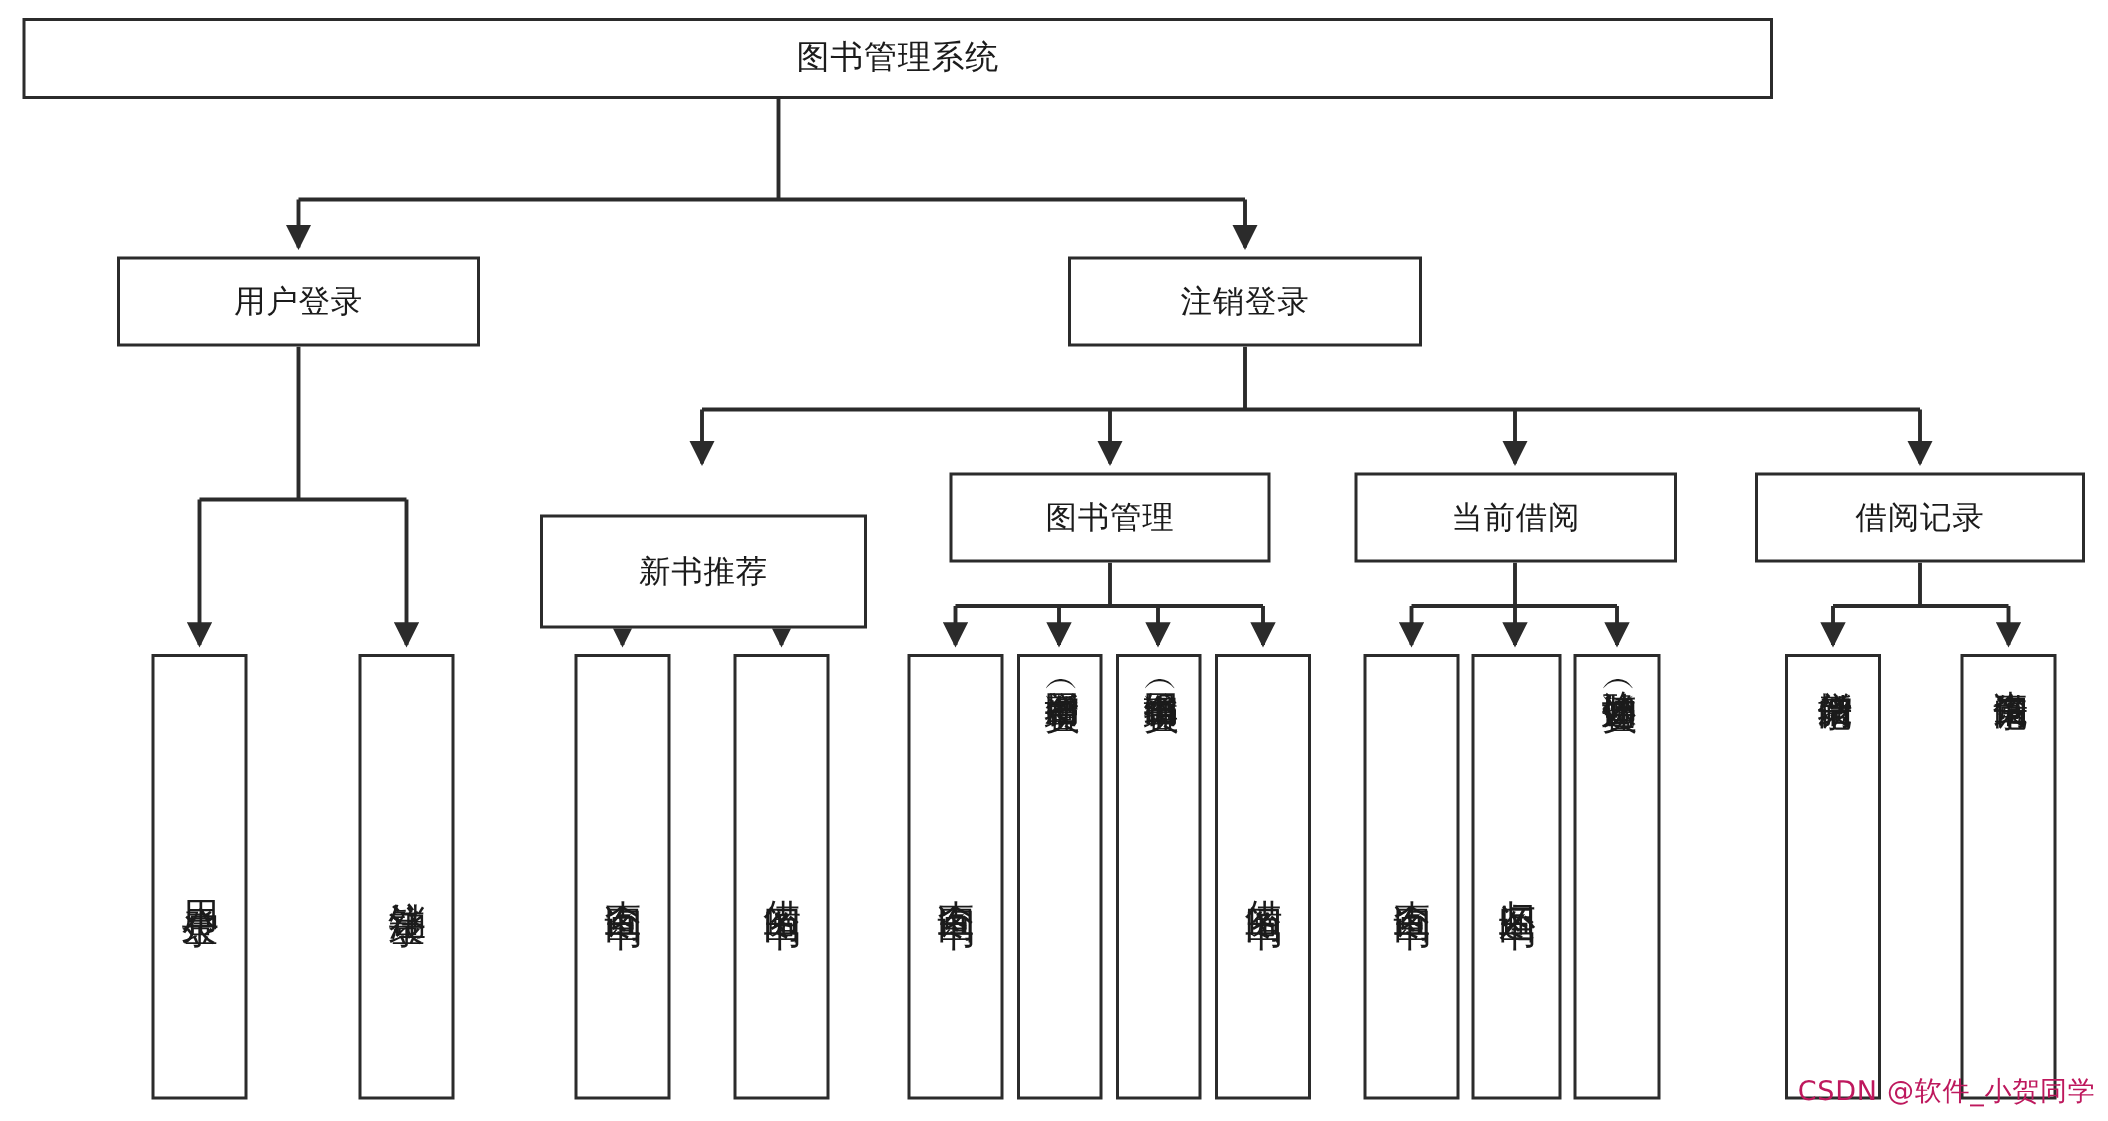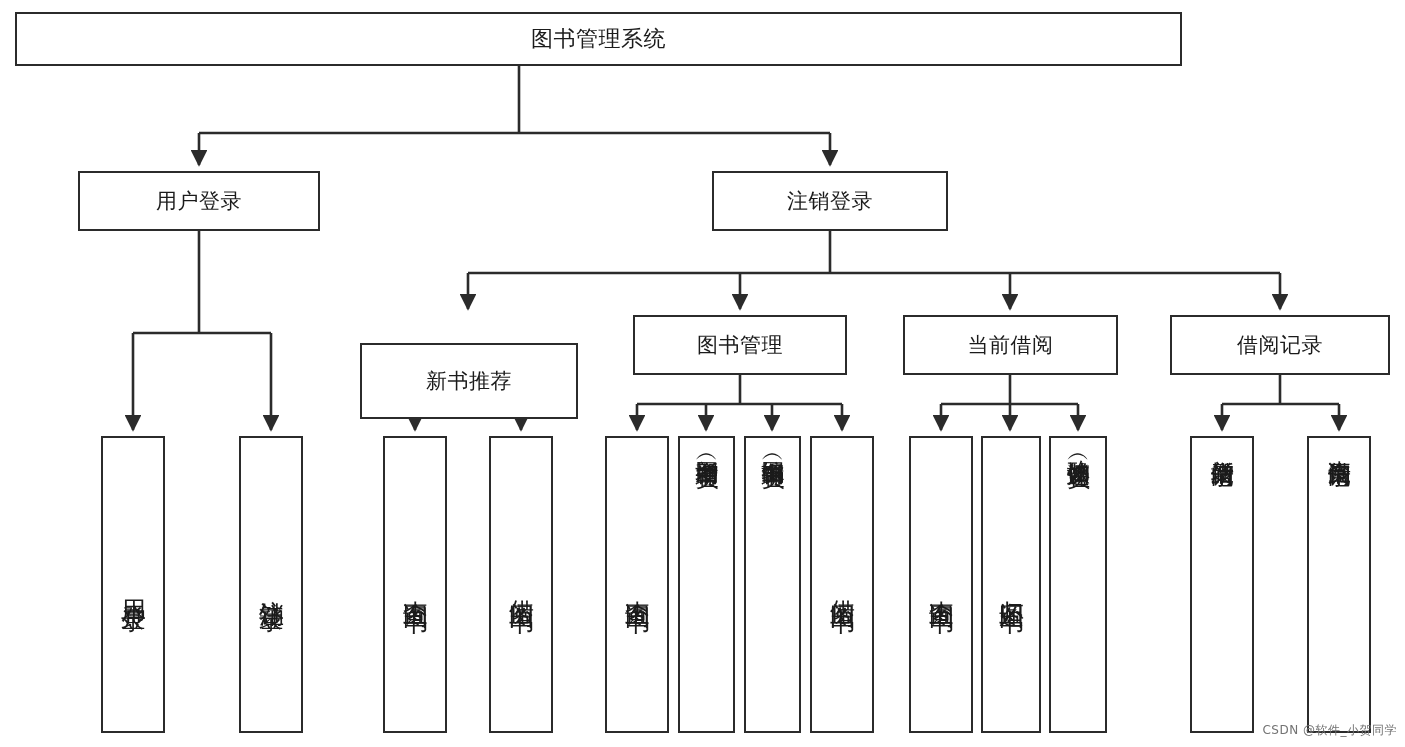--- a/index.html
+++ b/index.html
@@ -71,22 +71,22 @@
     padding-top: 4px;
   }
   .node.v.tall .lbl {
     font-size: 23px;
     letter-spacing: 1px;
   }
   #watermark {
     position: absolute;
     right: 8px;
     bottom: 8px;
-    font-size: 12px;
-    color: #737373;
+    font-size: 18px;
+    color: #be185d;
     letter-spacing: 0.5px;
     white-space: nowrap;
     user-select: none;
   }
 </style>
 </head>
 <body>
 
 <div id="canvas">
 

